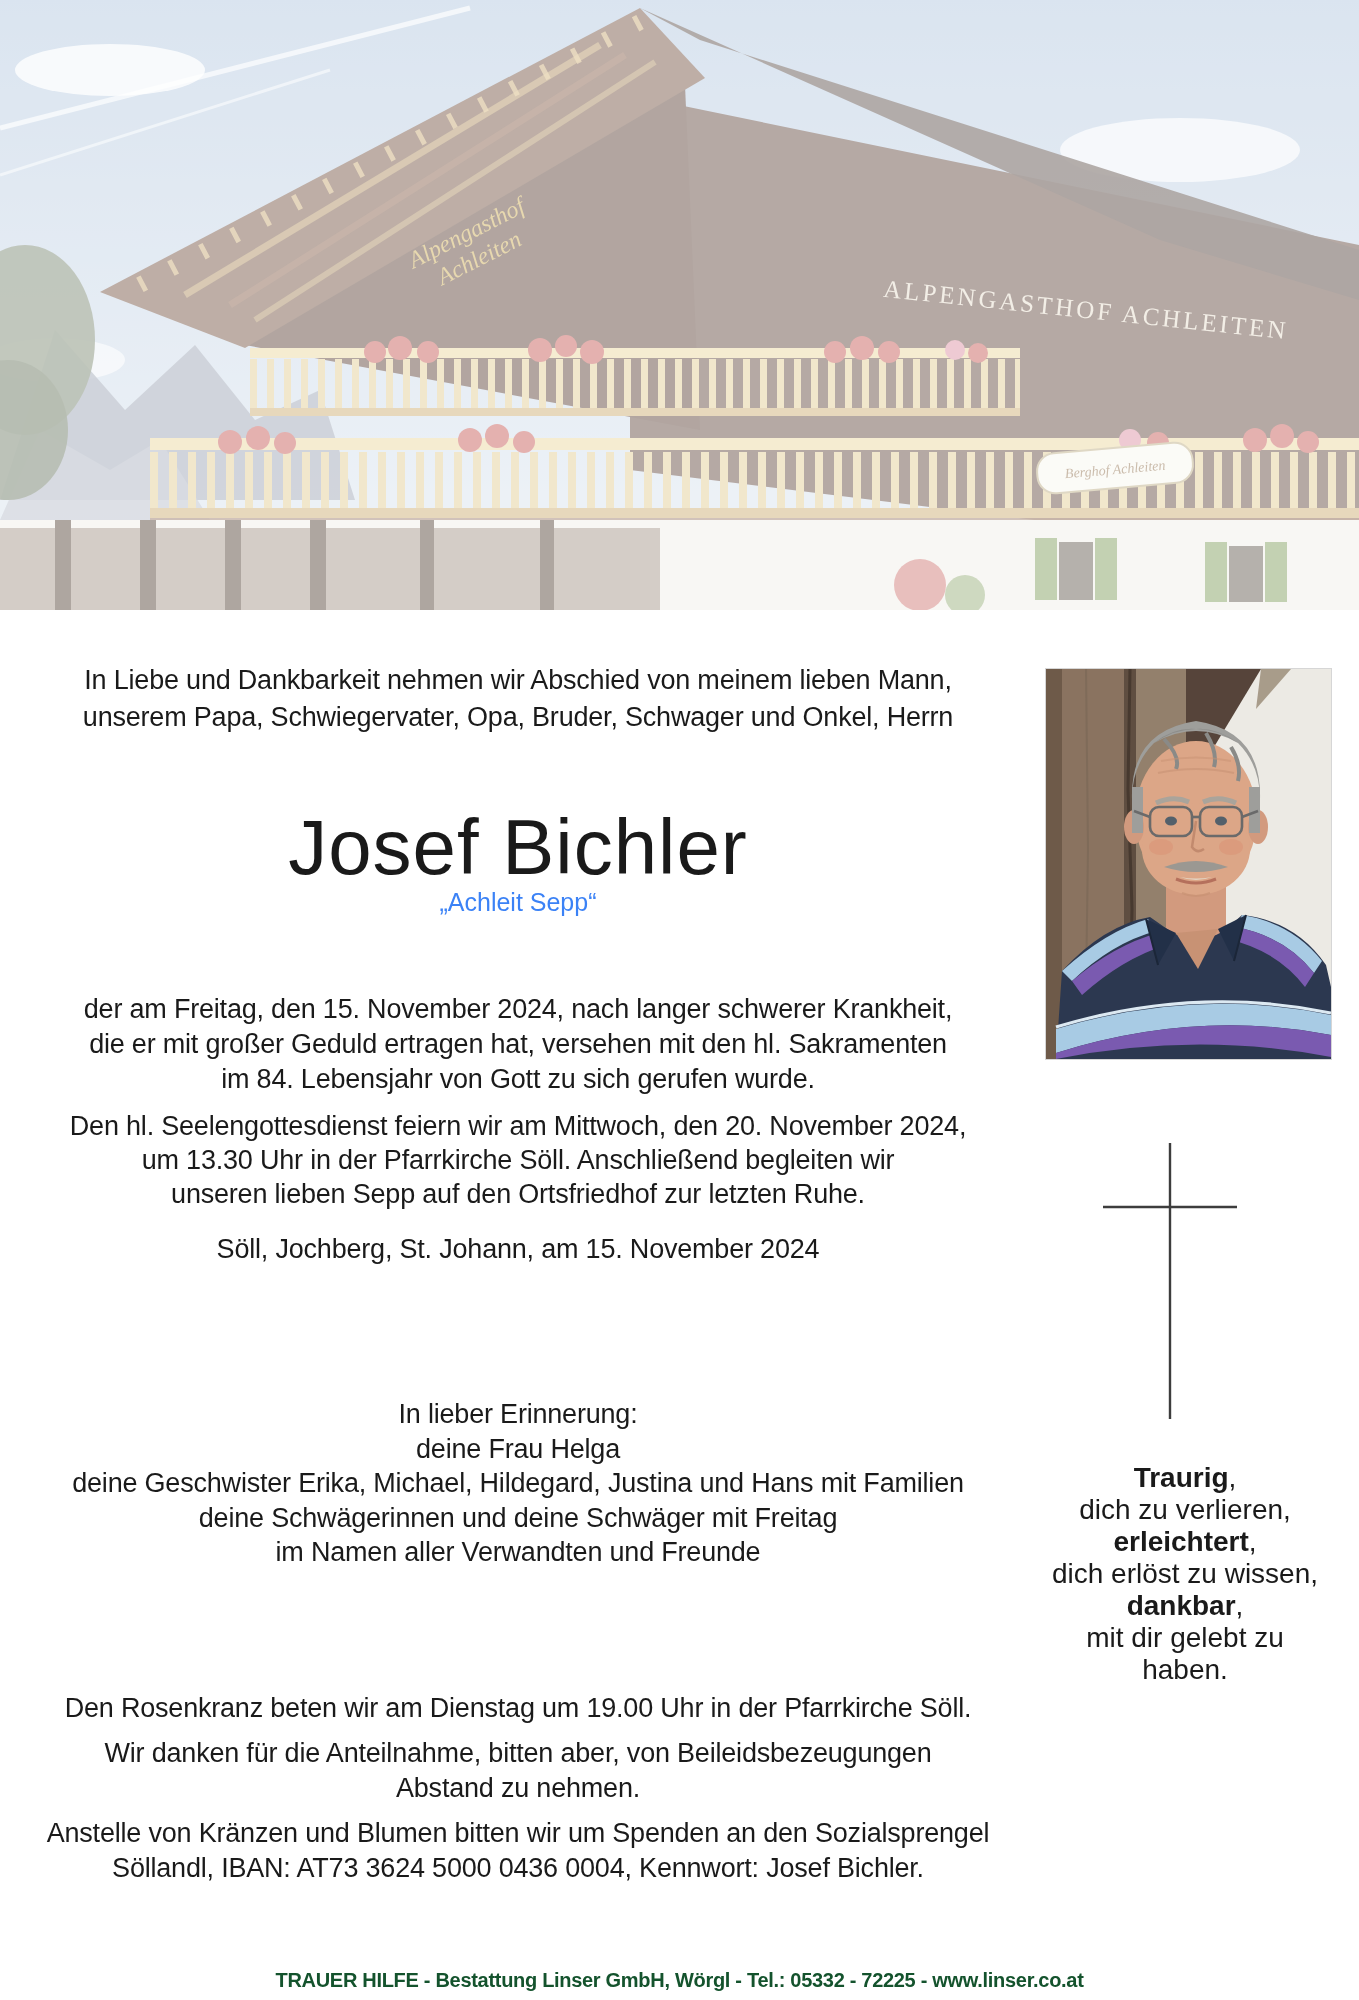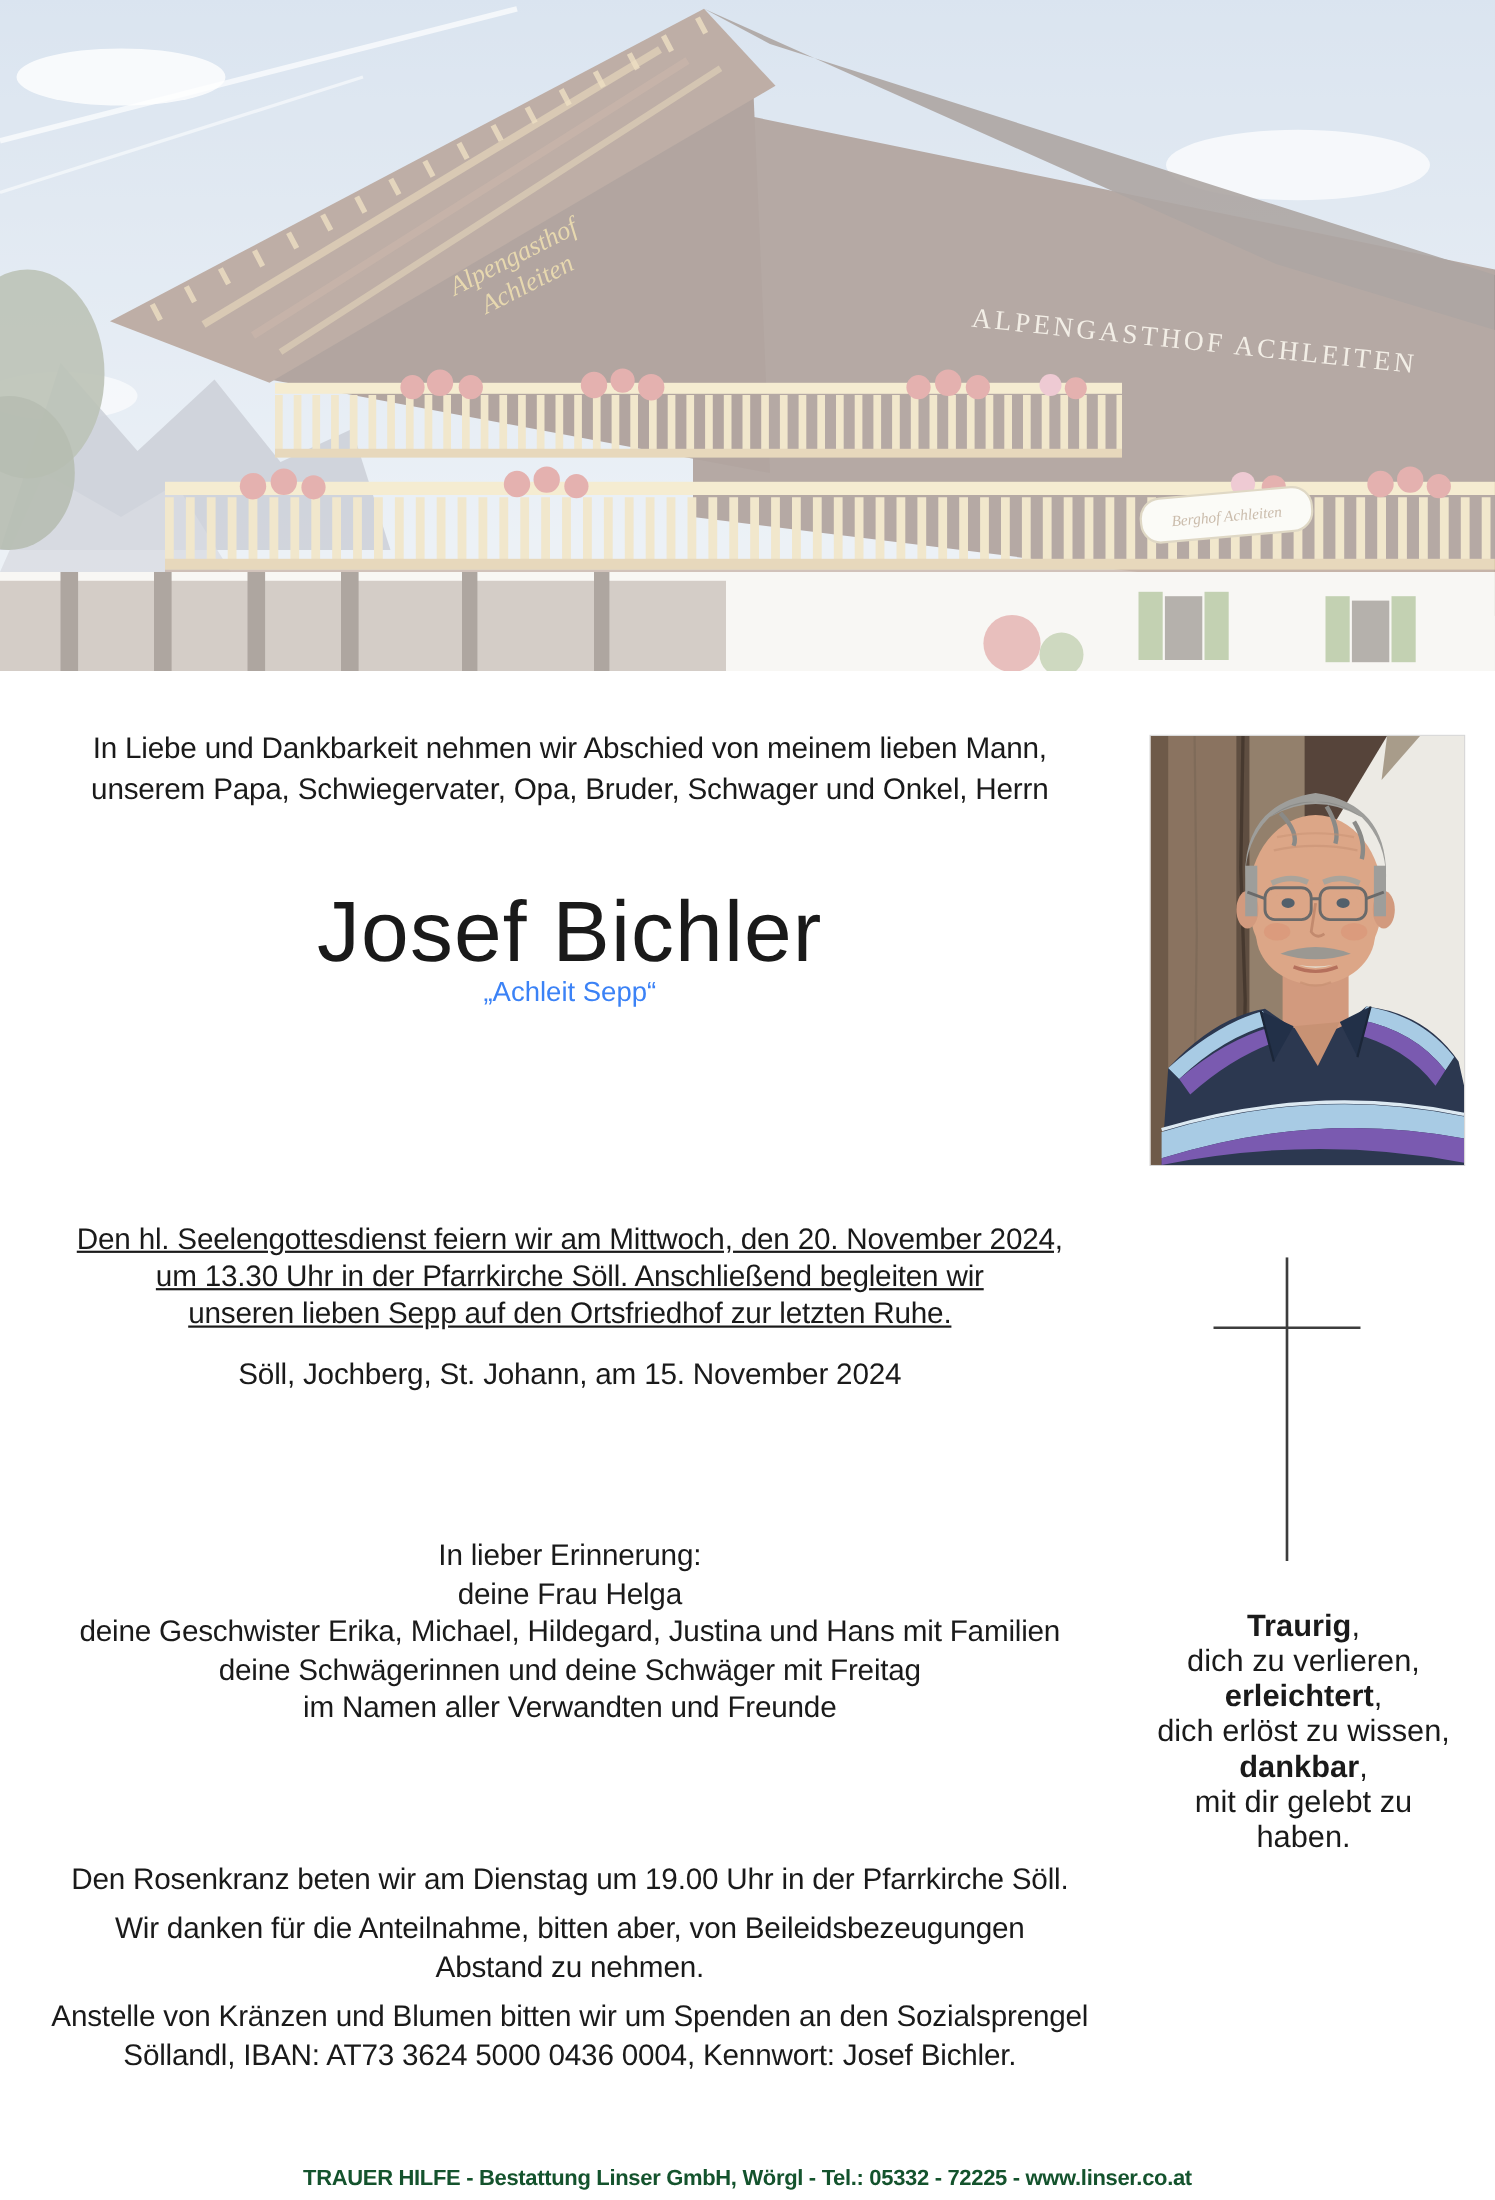--- a/index.html
+++ b/index.html
@@ -10,21 +10,21 @@
   .abs{position:absolute;}
   
   #header-photo{left:0;top:0;width:1359px;height:610px;}
   
   .maincol{left:0;width:1036px;text-align:center;}
   .body-txt{font-size:27px;line-height:35px;letter-spacing:-0.2px;}
   .intro{top:662px;line-height:37px;text-align:center;}
   .name{top:787px;font-size:78px;line-height:80px;letter-spacing:1px;margin-top:20px;}
   .nickname{top:887px;font-size:25px;line-height:30px;color:#3b82f6;}
   .death{top:992px;}
-  .service{top:1109px;line-height:34px;text-decoration:underline;}
+  .service{top:1109px;line-height:34px;}
   .dateline{top:1232px;}
   .remembrance{top:1397px;line-height:34.6px;}
   .rosary{top:1691px;}
   .thanks{top:1736px;}
   .donation{top:1816px;}
   
   #portrait-photo{left:1045px;top:668px;width:285px;height:390px;border:1px solid #d6d6d6;box-sizing:content-box;}
   #cross{left:1103px;top:1143px;width:134px;height:276px;}
   .condolence{left:1040px;top:1462px;width:290px;text-align:center;font-size:28px;line-height:32px;}
   .condolence b{font-weight:bold;}
@@ -218,20 +218,25 @@
 
     <polygon points="100,250 130,264 112,296" fill="#223048"></polygon>
     <polygon points="200,246 172,260 188,292" fill="#223048"></polygon>
     <polygon points="130,264 172,260 152,300" fill="#c89274"></polygon>
     <path d="M100 250 L112 296 M200 246 L188 292" stroke="#1b2638" stroke-width="2" fill="none"></path>
   </svg>
 
   <div class="abs maincol name">Josef Bichler</div>
   <div class="abs maincol nickname">„Achleit Sepp“</div>
 
+  <div class="abs maincol body-txt death">
+    <span class="line">der am Freitag, den 15. November 2024, nach langer schwerer Krankheit,</span>
+    <span class="line">die er mit großer Geduld ertragen hat, versehen mit den hl. Sakramenten</span>
+    <span class="line">im 84. Lebensjahr von Gott zu sich gerufen wurde.</span>
+  </div>
 
   <div class="abs maincol body-txt service">
     <span class="line">Den hl. Seelengottesdienst feiern wir am Mittwoch, den 20. November 2024,</span>
     <span class="line">um 13.30 Uhr in der Pfarrkirche Söll. Anschließend begleiten wir</span>
     <span class="line">unseren lieben Sepp auf den Ortsfriedhof zur letzten Ruhe.</span>
   </div>
 
   <svg id="cross" class="abs" viewBox="0 0 134 276" width="134" height="276" aria-hidden="true">
     <line x1="67" y1="0" x2="67" y2="276" stroke="#3d3d3d" stroke-width="2.4"></line>
     <line x1="0" y1="64" x2="134" y2="64" stroke="#3d3d3d" stroke-width="2.4"></line>

